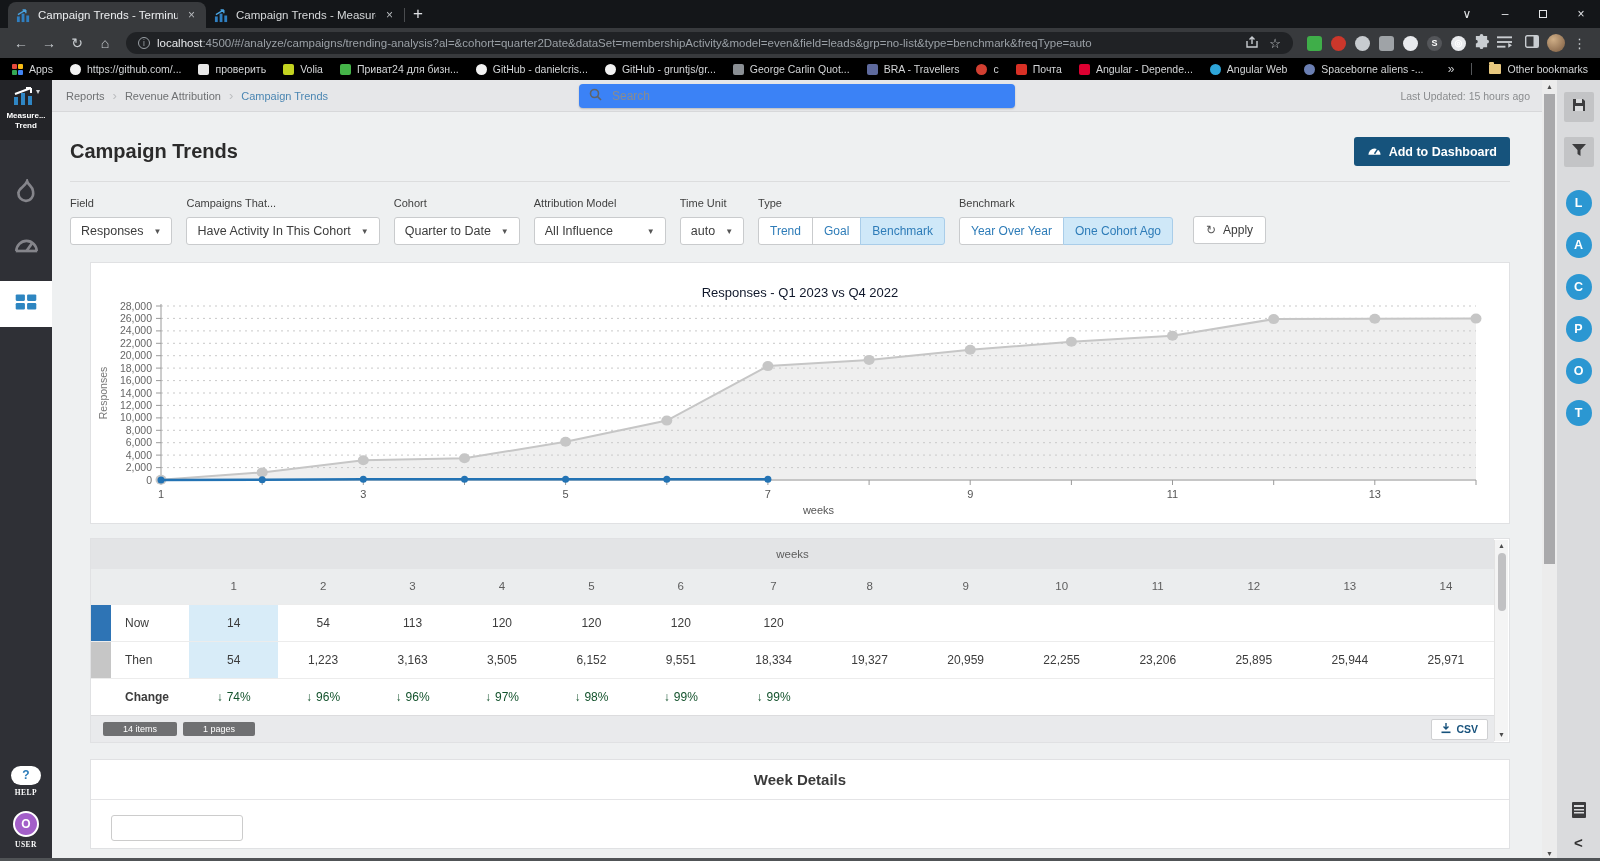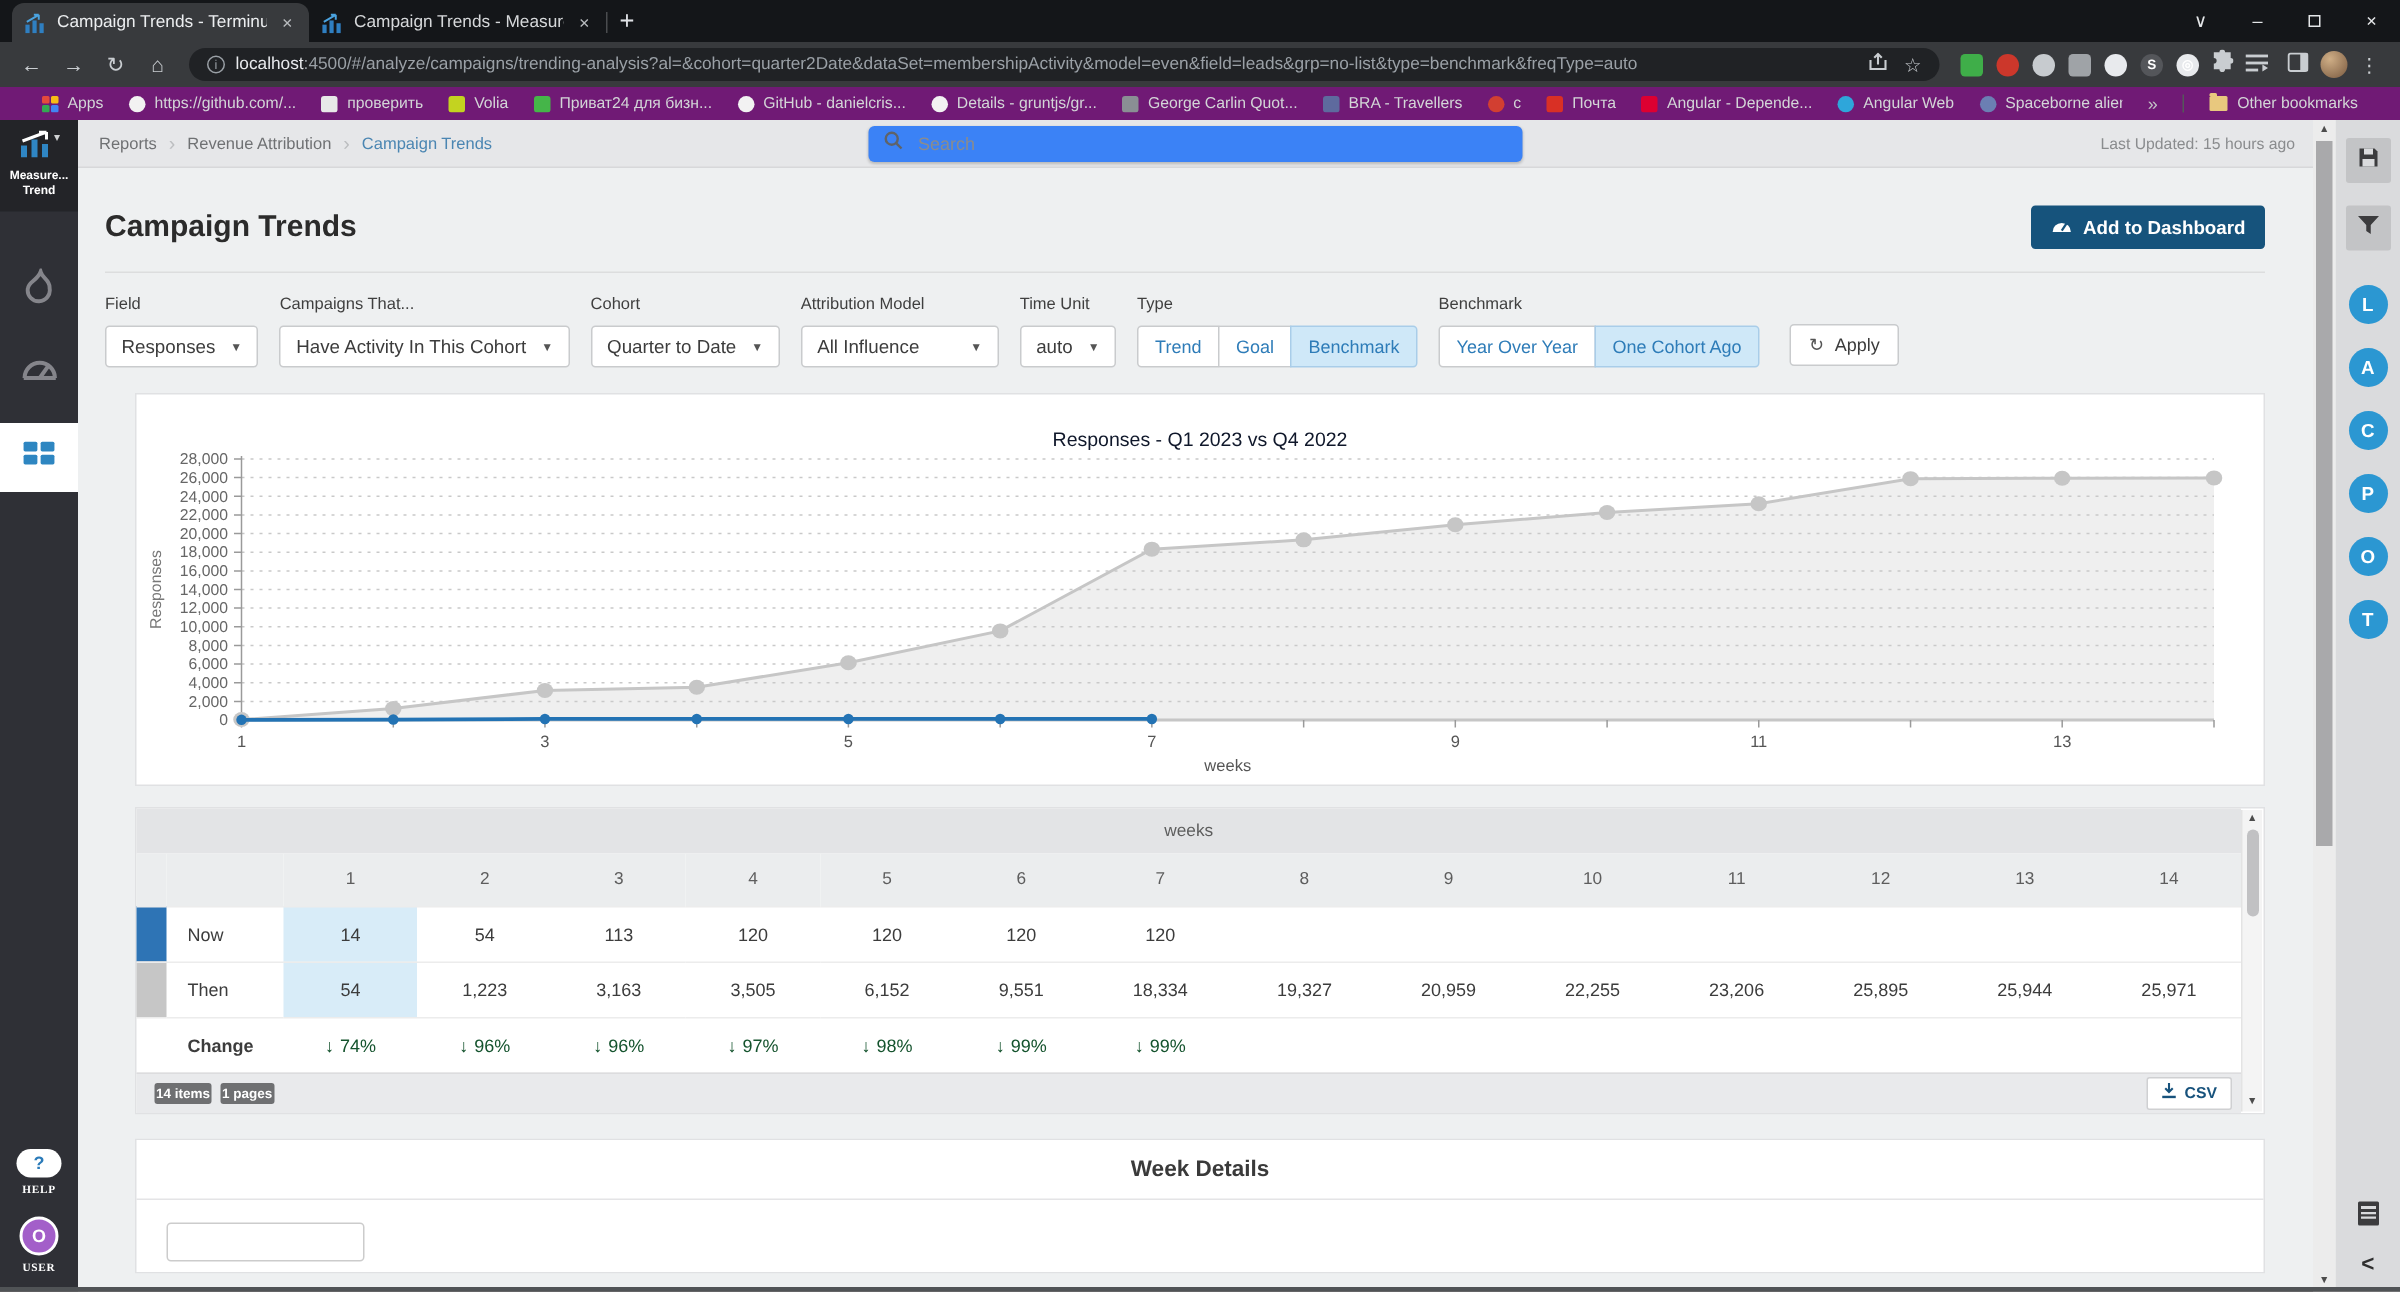--- a/index.html
+++ b/index.html
@@ -27,21 +27,21 @@
   .info-i{flex:none;width:12px;height:12px;border:1px solid #9aa0a6;border-radius:50%;font-size:8.5px;line-height:11px;text-align:center;font-style:normal;}
   .urlactions{margin-left:auto;display:flex;gap:10px;align-items:center;}
   .star{color:#c9cdd1;font-size:13px;}
   .extrow{display:flex;align-items:center;gap:9px;padding:0 6px;}
   .ext{width:15px;height:15px;display:flex;align-items:center;justify-content:center;font-size:9px;font-weight:bold;flex:none;}
   .ext.circle{border-radius:50%;}
   .ext.square{border-radius:3px;}
   .avatar{width:18px;height:18px;border-radius:50%;background:radial-gradient(circle at 35% 30%,#cfae86,#7a5a40);flex:none;}
   .menu-dots{color:#c9cdd1;font-size:13px;padding:0 6px;}
 
-  .bookmarksbar{height:22px;background:#701a75;display:flex;align-items:center;padding:0 28px;gap:17px;font-size:10.5px;color:#d3d5d7;overflow:hidden;}
+  .bookmarksbar{height:22px;background:#000000;display:flex;align-items:center;padding:0 12px;gap:17px;font-size:10.5px;color:#d3d5d7;overflow:hidden;}
   .bm{display:flex;align-items:center;gap:6px;white-space:nowrap;flex:none;}
   .bm-ic{width:11px;height:11px;border-radius:2px;flex:none;}
   .bm-ic.round{border-radius:50%;}
   .bm-ic.grid{display:grid;grid-template-columns:5px 5px;gap:1px;background:none;border-radius:0;}
   .bm-ic.grid i{width:5px;height:5px;border-radius:1px;}
   .bm-ic.grid i:nth-child(1){background:#e5493d}.bm-ic.grid i:nth-child(2){background:#f9bc15}
   .bm-ic.grid i:nth-child(3){background:#34a853}.bm-ic.grid i:nth-child(4){background:#4285f4}
   .bm-overflow{margin-left:auto;color:#c3c5c7;font-size:12px;flex:none;}
   .bm-divider{width:1px;height:12px;background:#55575a;flex:none;}
   .folder{width:12px;height:10px;background:#e8c87e;border-radius:1px;position:relative;flex:none;}
@@ -101,21 +101,21 @@
   .colh{background:#ebedee;text-align:center;font-size:11.5px;color:#5d5d5d;height:35px;font-weight:normal;}
   td.swatch{width:20px;padding:0;}
   td.rowlabel{width:78px;padding-left:14px;text-align:left;}
   td.num{text-align:center;}
   tr.data td{border-top:1px solid #ececec;height:37px;}
   td.hl{background:#d8ecf8;}
   tr.change td.num{color:#14532d;}
   tr.change td.rowlabel{font-weight:bold;}
   .arrow-down{font-weight:bold;margin-right:4px;}
   .table-footer{height:27px;background:#e9eaec;display:flex;align-items:center;gap:6px;padding:0 6px 0 12px;border-top:1px solid #dcdcde;margin-right:15px;}
-  .badge{background:#6f7072;color:#fff;font-size:9px;font-weight:bold;border-radius:2px;padding:2px 1px;}
+  .badge{background:#6f7072;color:#fff;font-size:9px;font-weight:normal;border-radius:2px;padding:2px 20px;}
   .csv-btn{margin-left:auto;background:#fff;border:1px solid #cfd0d2;border-radius:2px;color:#17527c;font-size:10.5px;font-weight:bold;padding:3px 9px;display:flex;align-items:center;gap:5px;}
   .inner-scrollbar{position:absolute;top:1px;right:1px;bottom:1px;width:14px;background:#f4f4f4;border-left:1px solid #e3e3e3;display:flex;flex-direction:column;align-items:center;padding:2px 0;}
   .sb-arrow{font-size:7px;color:#4c4c4c;line-height:8px;}
   .inner-thumb{width:8px;height:58px;background:#c1c1c3;border-radius:4px;margin-top:3px;}
   .sb-space{flex:1;}
 
   .week-card{margin-top:16px;height:90px;}
   .week-title{text-align:center;font-weight:bold;font-size:15px;color:#3a3a3a;padding:11px 0;border-bottom:1px solid #e4e4e6;}
   .partial-select{width:132px;height:26px;border:1px solid #ccc;border-radius:3px;margin:15px 0 0 20px;background:#fff;}
 
@@ -239,21 +239,21 @@
         <span class="bm">
           <span class="bm-ic" style="background: rgb(69, 181, 73);"></span>
           <span>Приват24 для бизн...</span>
         </span>
         <span class="bm">
           <span class="bm-ic round" style="background: rgb(242, 242, 242);"></span>
           <span>GitHub - danielcris...</span>
         </span>
         <span class="bm">
           <span class="bm-ic round" style="background: rgb(242, 242, 242);"></span>
-          <span>Details - gruntjs/gr...</span>
+          <span>GitHub - gruntjs/gr...</span>
         </span>
         <span class="bm">
           <span class="bm-ic" style="background: rgb(138, 143, 148);"></span>
           <span>George Carlin Quot...</span>
         </span>
         <span class="bm">
           <span class="bm-ic" style="background: rgb(94, 106, 158);"></span>
           <span>BRA - Travellers</span>
         </span>
         <span class="bm">

